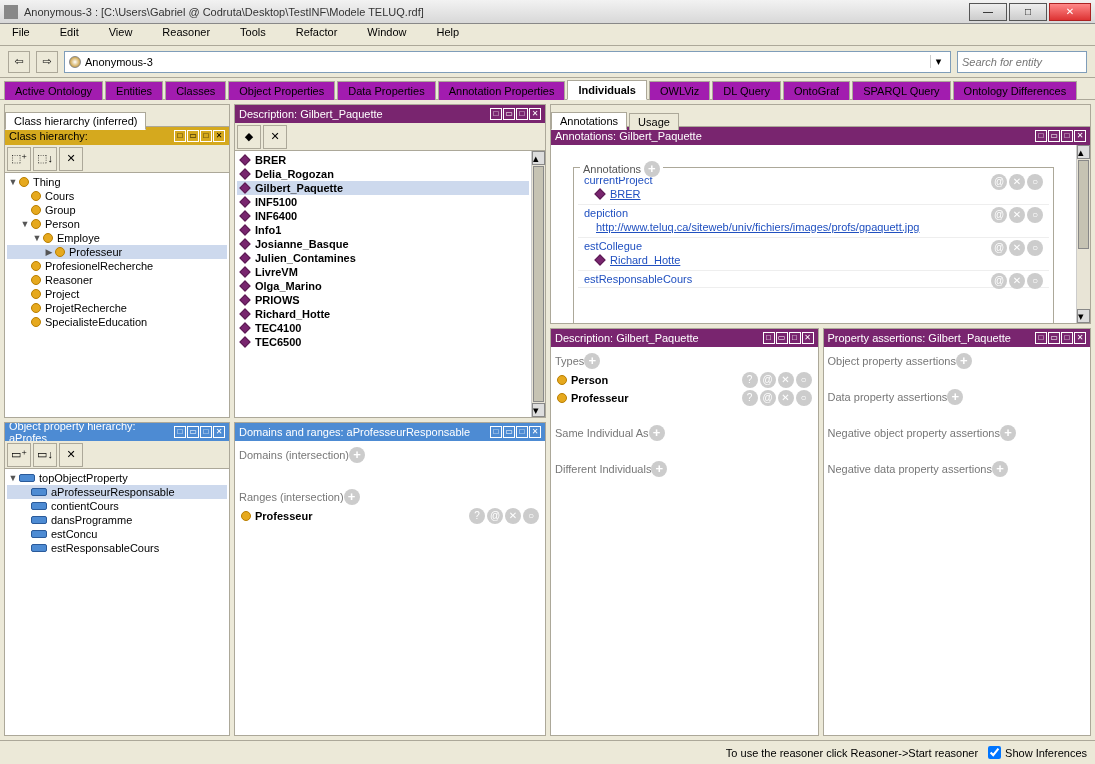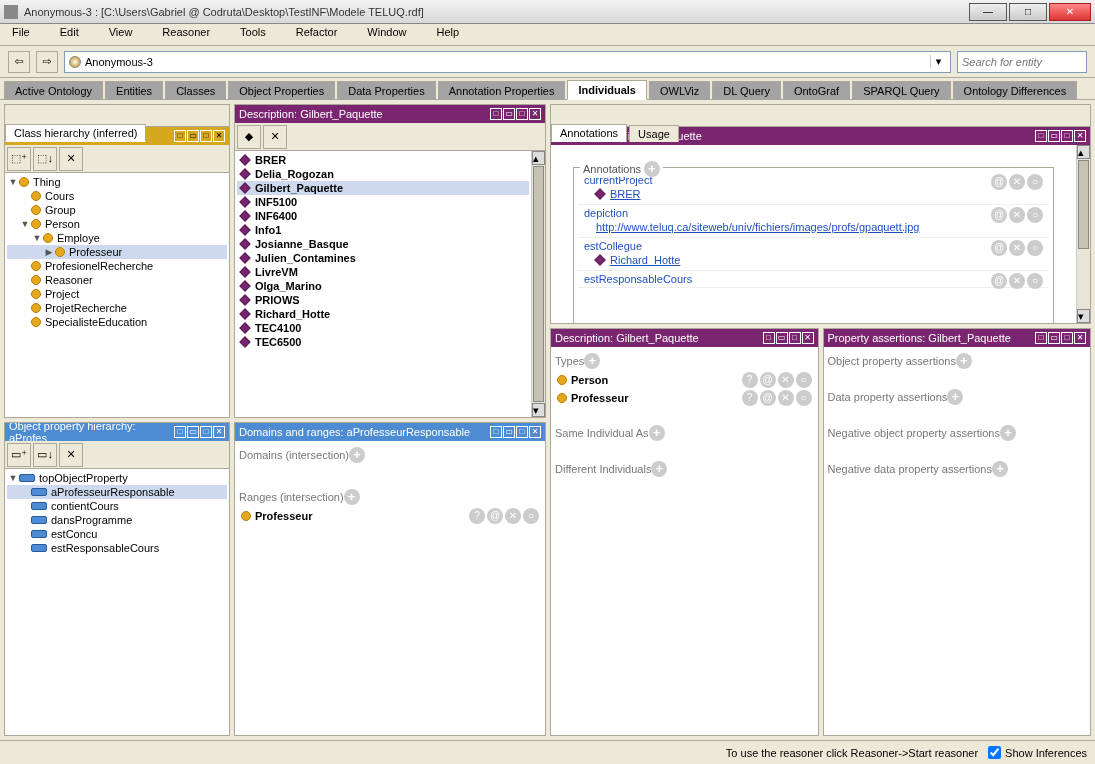--- a/index.html
+++ b/index.html
@@ -11,35 +11,35 @@
 .win-btn { width: 38px; height: 18px; border: 1px solid #555; background: linear-gradient(#eee,#ccc); display: flex; align-items: center; justify-content: center; font-size: 10px; }
 .win-btn.close { background: linear-gradient(#f88,#d33); color: #fff; border-color: #a22; width: 42px; }
 .menubar { height: 22px; background: #ece9d8; border-bottom: 1px solid #aca899; display: flex; align-items: flex-start; padding: 0 4px; gap: 14px; }
 .menu-item { padding: 2px 8px; cursor: pointer; }
 .navbar { height: 32px; background: #ece9d8; border-bottom: 1px solid #aca899; display: flex; align-items: center; padding: 4px 8px; gap: 6px; }
 .nav-btn { width: 22px; height: 22px; border: 1px solid #aca899; background: #ece9d8; display: flex; align-items: center; justify-content: center; }
 .addr-bar { flex: 1; height: 22px; border: 1px solid #7f9db9; background: #fff; display: flex; align-items: center; padding: 0 4px; }
 .addr-bar .dd { width: 16px; text-align: center; border-left: 1px solid #ccc; }
 .search-input { width: 130px; height: 22px; border: 1px solid #7f9db9; padding: 0 4px; color: #999; background: #fff; font-style: italic; }
 .main-tabs { height: 22px; background: #ece9d8; display: flex; align-items: flex-end; padding: 0 4px; border-bottom: 1px solid #aca899; }
-.main-tab { padding: 3px 10px; border: 1px solid #aca899; border-bottom: none; background: #a3a3a3; margin-right: 2px; cursor: pointer; position: relative; top: 1px; }
+.main-tab { padding: 3px 10px; border: 1px solid #aca899; border-bottom: none; background: #a21caf; margin-right: 2px; cursor: pointer; position: relative; top: 1px; }
 .main-tab.active { background: #fff; border-bottom: 1px solid #fff; font-weight: bold; }
 .content { flex: 1; display: grid; grid-template-columns: 226px 312px 1fr; gap: 4px; padding: 4px; overflow: hidden; }
 .col { display: flex; flex-direction: column; gap: 4px; overflow: hidden; }
 .panel { border: 1px solid #aca899; background: #ece9d8; display: flex; flex-direction: column; overflow: hidden; }
 .panel-header { height: 18px; background: #79256f; color: #fff; display: flex; align-items: center; padding: 0 4px; font-size: 11px; }
 .panel-header.yellow { background: #d5a91e; color: #000; }
 .panel-header-title { flex: 1; }
 .panel-header-ctrl { display: flex; gap: 0; }
 .panel-header-ctrl span { width: 12px; height: 12px; border: 1px solid #fff; font-size: 8px; text-align: center; line-height: 10px; margin-left: 1px; }
 .panel-body { flex: 1; background: #fff; overflow: auto; padding: 2px; }
 .toolbar { height: 28px; background: #ece9d8; display: flex; align-items: center; padding: 2px; gap: 2px; border-bottom: 1px solid #aca899; }
 .tool-btn { width: 24px; height: 24px; border: 1px solid #aca899; background: #ece9d8; display: flex; align-items: center; justify-content: center; }
 .inner-tab-bar { height: 22px; background: #ece9d8; display: flex; align-items: flex-end; border-bottom: 1px solid #aca899; padding-top: 2px; }
-.inner-tab { padding: 2px 8px; border: 1px solid #aca899; border-bottom: none; background: #ece9d8; margin-right: 2px; position: relative; top: 16px; cursor: pointer; }
+.inner-tab { padding: 2px 8px; border: 1px solid #aca899; border-bottom: none; background: #ece9d8; margin-right: 2px; position: relative; top: 4px; cursor: pointer; }
 .inner-tab.active { background: #fff; border-bottom: 1px solid #fff; }
 .tree-item { display: flex; align-items: center; padding: 1px 0; white-space: nowrap; cursor: pointer; }
 .tree-item.sel { background: #cdd9ed; }
 .tree-toggle { width: 12px; text-align: center; color: #555; font-size: 9px; }
 .tree-indent { display: inline-block; }
 .dot { width: 10px; height: 10px; border-radius: 50%; margin-right: 4px; display: inline-block; flex-shrink: 0; }
 .dot.orange { background: #e6a91e; border: 1px solid #b97e00; }
 .dot.purple { background: #79256f; border: 1px solid #5a1a52; transform: rotate(45deg); border-radius: 0; width: 8px; height: 8px; margin-right: 6px; }
 .dot.blue { width: 16px; height: 8px; background: #4d8bd3; border: 1px solid #2a5a9a; border-radius: 2px; }
 .list-item { display: flex; align-items: center; padding: 1px 4px; cursor: pointer; font-weight: bold; }

